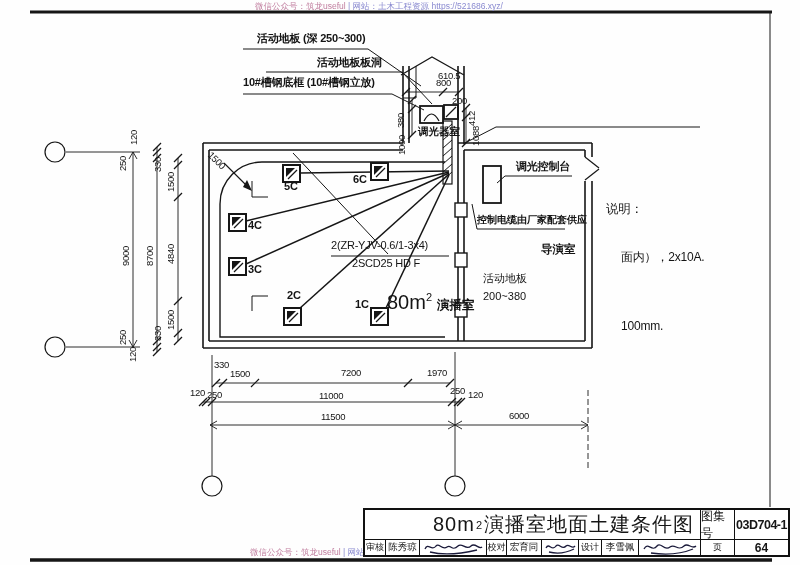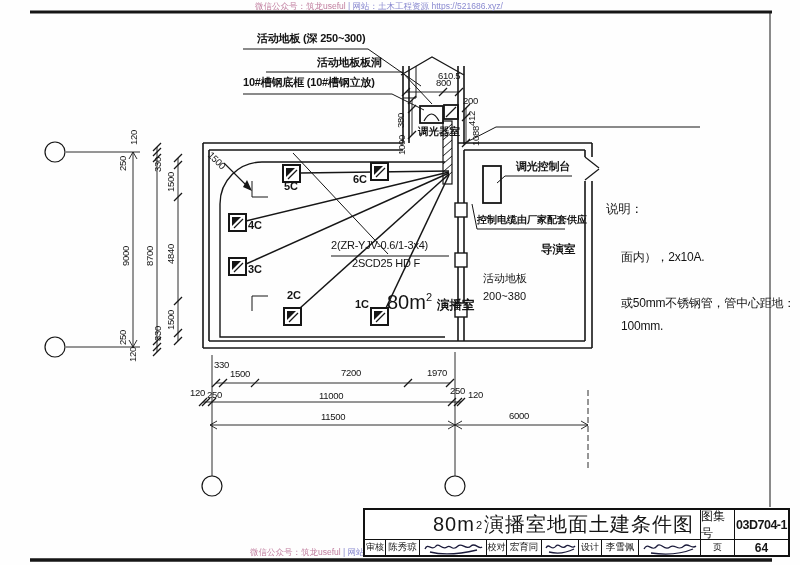--- a/index.html
+++ b/index.html
@@ -280,26 +280,25 @@
 
   <div class="lbl b" style="left:284px;top:181px;font-size:11px">5C</div>
   <div class="lbl b" style="left:353px;top:174px;font-size:11px">6C</div>
   <div class="lbl b" style="left:248px;top:220px;font-size:11px">4C</div>
   <div class="lbl b" style="left:248px;top:264px;font-size:11px">3C</div>
   <div class="lbl b" style="left:287px;top:290px;font-size:11px">2C</div>
   <div class="lbl b" style="left:355px;top:299px;font-size:11px">1C</div>
 
   <div class="lbl note b" style="left:606px;top:203px;font-size:12.5px">说明：</div>
   <div class="lbl note" style="left:621px;top:251px">面内），2x10A.</div>
-  <div class="lbl note" style="left:621px;top:297px">或50mm不锈钢管，管中心距地：</div>
   <div class="lbl note" style="left:621px;top:320px">100mm.</div>
 
   <div class="lbl dim" style="left:436px;top:78px">800</div>
   <div class="lbl dim" style="left:438px;top:71px">610.5</div>
-  <div class="lbl dim" style="left:463px;top:96px">200</div>
+  <div class="lbl dim" style="left:452px;top:96px">200</div>
   <div class="lbl dim v" style="left:467px;top:126px">412</div>
   <div class="lbl dim v" style="left:471px;top:146px">1088</div>
   <div class="lbl dim v" style="left:396px;top:128px">380</div>
   <div class="lbl dim v" style="left:397px;top:155px">1000</div>
 
   <div class="lbl dim v" style="left:129px;top:145px">120</div>
   <div class="lbl dim v" style="left:118px;top:171px">250</div>
   <div class="lbl dim v" style="left:121px;top:266px">9000</div>
   <div class="lbl dim v" style="left:145px;top:266px">8700</div>
   <div class="lbl dim v" style="left:153px;top:172px">330</div>

